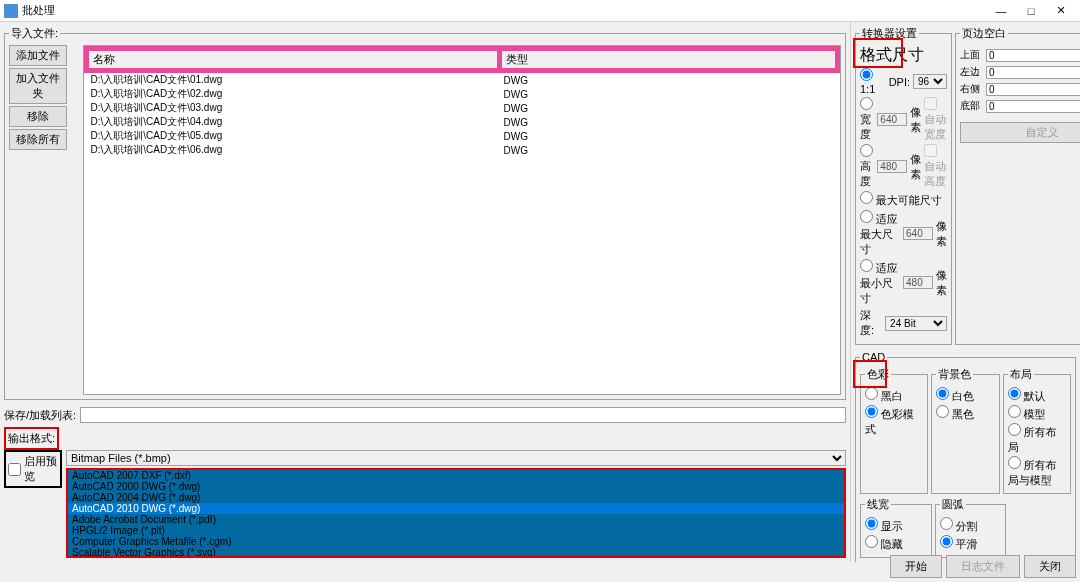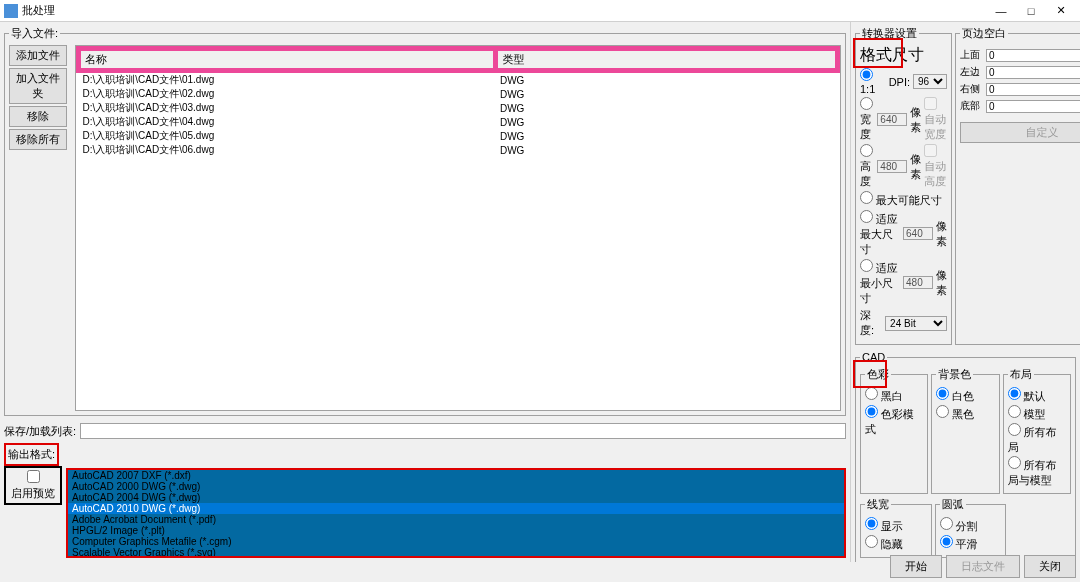--- a/index.html
+++ b/index.html
@@ -6,21 +6,21 @@
 body { background: #f0f0f0; width: 1080px; height: 582px; overflow: hidden; }
 .titlebar { height: 22px; background: #fff; border-bottom: 1px solid #d0d0d0; display: flex; align-items: center; padding: 0 4px; }
 .titlebar .icon { width: 14px; height: 14px; background: #4a90d9; margin-right: 4px; }
 .titlebar .title { flex: 1; font-size: 11px; }
 .titlebar .winbtn { width: 30px; height: 20px; display: flex; align-items: center; justify-content: center; cursor: pointer; }
 .main { display: flex; height: 540px; }
 .left { flex: 1; background: #f0f0f0; padding: 4px; display: flex; flex-direction: column; }
 .right { width: 230px; background: #f0f0f0; padding: 4px; border-left: 1px solid #d0d0d0; display: flex; flex-direction: column; gap: 3px; overflow: hidden; }
 fieldset { border: 1px solid #a0a0a0; padding: 4px; font-size: 11px; margin-bottom: 3px; }
 legend { font-size: 11px; padding: 0 2px; }
-.filesection { display: flex; gap: 8px; height: 130px; }
+.filesection { display: flex; gap: 16px; height: 130px; }
 .filebtns { width: 58px; display: flex; flex-direction: column; gap: 2px; }
 .btn { background: #e1e1e1; border: 1px solid #a0a0a0; padding: 2px 4px; font-size: 11px; cursor: pointer; text-align: center; }
 .filetable { flex: 1; background: #fff; border: 1px solid #a0a0a0; }
 .filetable table { width: 100%; border-collapse: collapse; }
 .filetable th { background: #f0f0f0; border: 5px solid #ec4899; text-align: left; padding: 1px 4px; font-weight: normal; font-size: 11px; }
 .filetable td { padding: 0 4px; font-size: 10px; }
 .saverow { display: flex; align-items: center; gap: 4px; margin-top: 4px; }
 .saverow input { flex: 1; border: 1px solid #a0a0a0; padding: 1px; background: #fff; }
 .formatsection { margin-top: 4px; }
 .formatlabel { display: flex; align-items: center; gap: 4px; }
@@ -39,21 +39,21 @@
 .margins { }
 .margins .mrow { display: flex; align-items: center; gap: 4px; margin: 3px 0; }
 .margins .mrow span { width: 22px; font-size: 10px; }
 .margins .mrow input { flex: 1; border: 1px solid #a0a0a0; padding: 0 2px; font-size: 10px; }
 .colsplit { display: flex; gap: 3px; }
 .colsplit fieldset { flex: 1; }
 .radio-col label { display: block; font-size: 10px; margin: 1px 0; }
 .bottombar { position: absolute; bottom: 0; right: 0; padding: 4px; display: flex; gap: 4px; }
 .bottombar button { background: #e1e1e1; border: 1px solid #a0a0a0; padding: 3px 14px; font-size: 11px; cursor: pointer; }
 .bottombar button:disabled { color: #999; }
-.checkbox-row { display: flex; align-items: center; gap: 3px; font-size: 10px; flex-direction: column; }
+.checkbox-row { display: flex; align-items: center; gap: 3px; font-size: 10px; }
 </style>
 </head>
 <body>
 
 <div class="titlebar">
   <div class="icon"></div>
   <div class="title">批处理</div>
   <div class="winbtn">—</div>
   <div class="winbtn">□</div>
   <div class="winbtn">✕</div>
@@ -119,20 +119,23 @@
         <span>输出格式:</span>
       </div>
       <div style="display:flex; gap:4px; align-items:flex-start;">
         <div style="width:58px;">
           <label class="checkbox-row rb-black" style="padding:2px;">
             <input type="checkbox" style=""> 
               <span>启用预览</span>
           </label>
         </div>
         <div style="flex:1;">
+          <select style="width:100%; border:1px solid #a0a0a0;">
+            <option>Bitmap Files (*.bmp)</option>
+          </select>
           <div class="formatlist rb-red" id="formatlist">
               <div class="opt">AutoCAD 2007 DXF (*.dxf)</div>
               <div class="opt">AutoCAD 2000 DWG (*.dwg)</div>
               <div class="opt">AutoCAD 2004 DWG (*.dwg)</div>
               <div class="opt selected">AutoCAD 2010 DWG (*.dwg)</div>
               <div class="opt">Adobe Acrobat Document (*.pdf)</div>
               <div class="opt">HPGL/2 Image (*.plt)</div>
               <div class="opt">Computer Graphics Metafile (*.cgm)</div>
               <div class="opt">Scalable Vector Graphics (*.svg)</div>
             </div>

